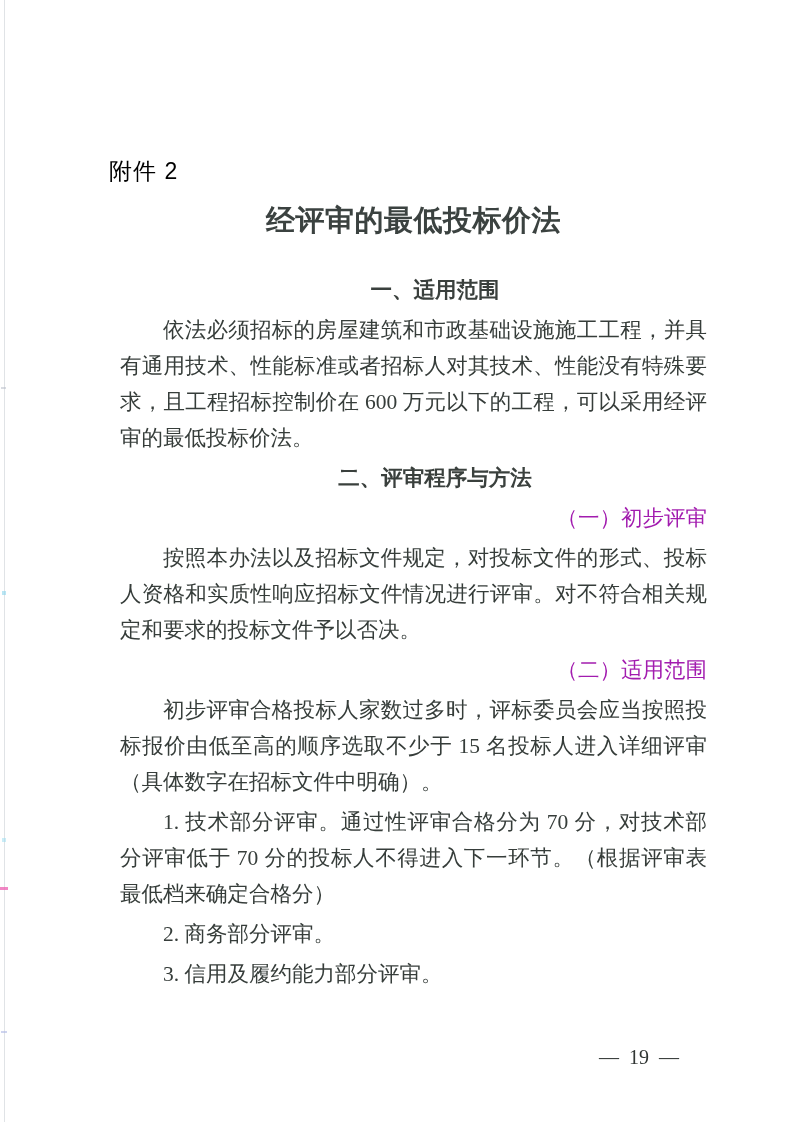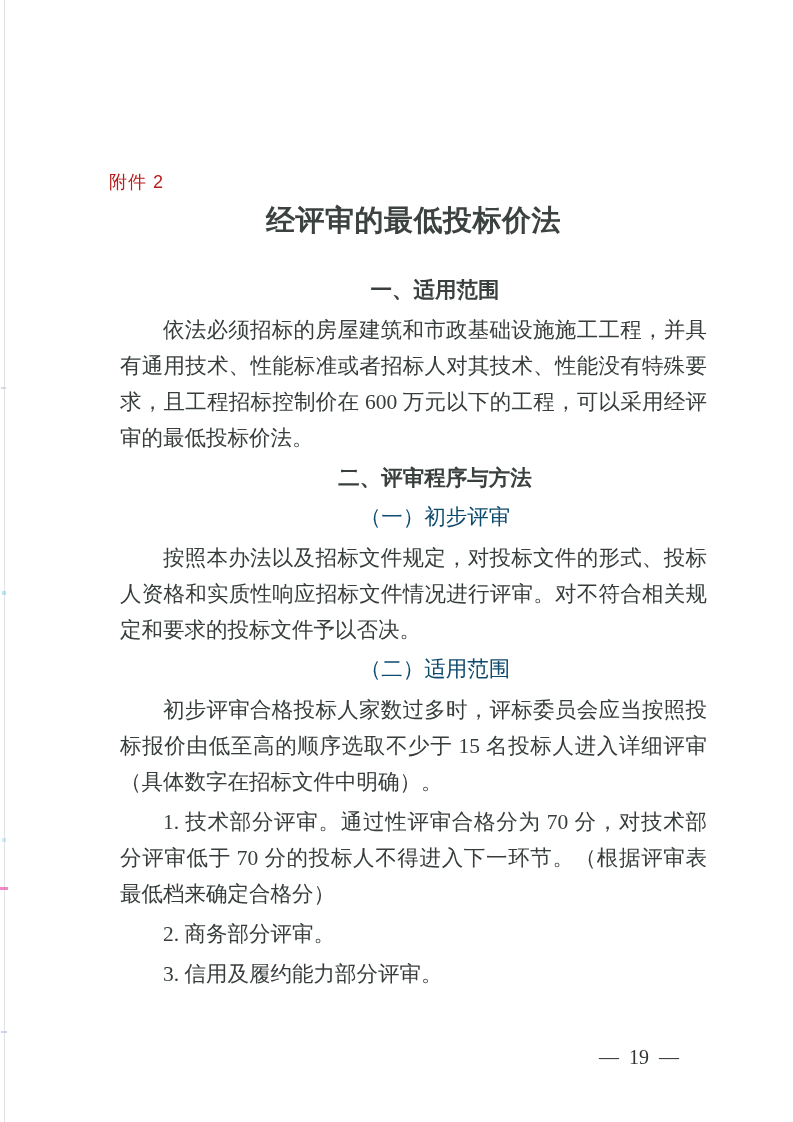--- a/index.html
+++ b/index.html
@@ -27,25 +27,25 @@
   .tick { position: absolute; }
   .tick-gray     { left: 1px; top: 387px;  width: 5px; height: 2px; background: rgba(178, 184, 196, 0.50); }
   .tick-cyan-1   { left: 2px; top: 591px;  width: 4px; height: 4px; background: rgba(140, 214, 236, 0.60); }
   .tick-cyan-2   { left: 2px; top: 838px;  width: 4px; height: 4px; background: rgba(150, 220, 240, 0.50); }
   .tick-pink     { left: 0;   top: 887px;  width: 8px; height: 3px; background: rgba(236, 95, 176, 0.75); }
   .tick-lavender { left: 1px; top: 1031px; width: 6px; height: 2px; background: rgba(174, 184, 228, 0.60); }
 
   .attachment {
     position: absolute;
     left: 109px;
-    top: 170px;
+    top: 156px;
     font-family: "Liberation Sans", sans-serif;
-    font-size: 18px;
+    font-size: 23px;
     font-weight: 400;
-    color: #b91c1c;
+    color: #000000;
     letter-spacing: 1px;
   }
   .title {
     position: absolute;
     left: 120px;
     top: 201px;
     width: 587px;
     margin: 0;
     text-align: center;
     font-family: "Liberation Serif", serif;
@@ -70,23 +70,23 @@
     text-indent: 2em;
   }
   .content > :first-child { margin-top: 0; }
   .heading {
     font-family: "Liberation Sans", sans-serif;
     font-weight: 700;
     color: #3a403d;
     text-align: center;
   }
   .subheading {
-    font-family: Liberation Mono, monospace;
-    color: #0c4a6e;
-    text-align: center;
+    font-family: Liberation Serif, serif;
+    color: #a21caf;
+    text-align: right;
   }
   .para, .item { margin-bottom: 0; }
   .pageno {
     position: absolute;
     left: 599px;
     top: 1046px;
     font-family: "Liberation Serif", serif;
     font-size: 20px;
     color: #313634;
     word-spacing: 5px;

